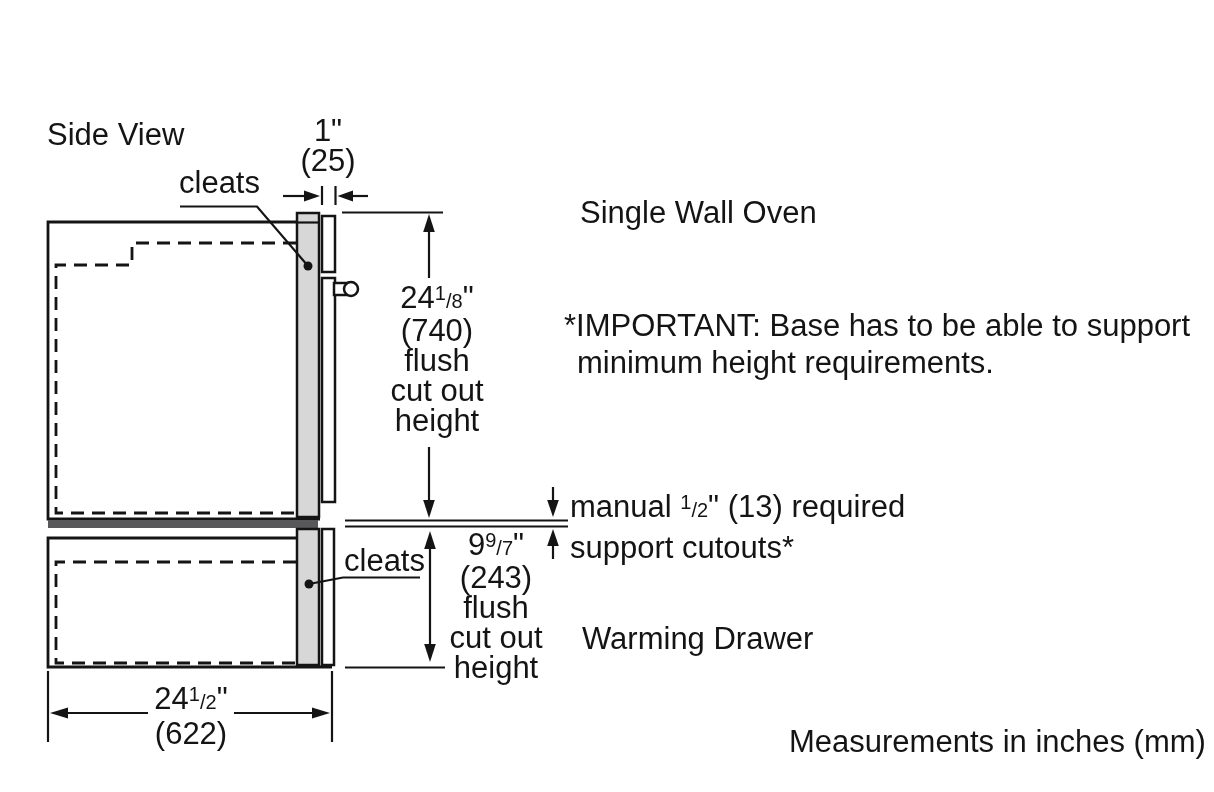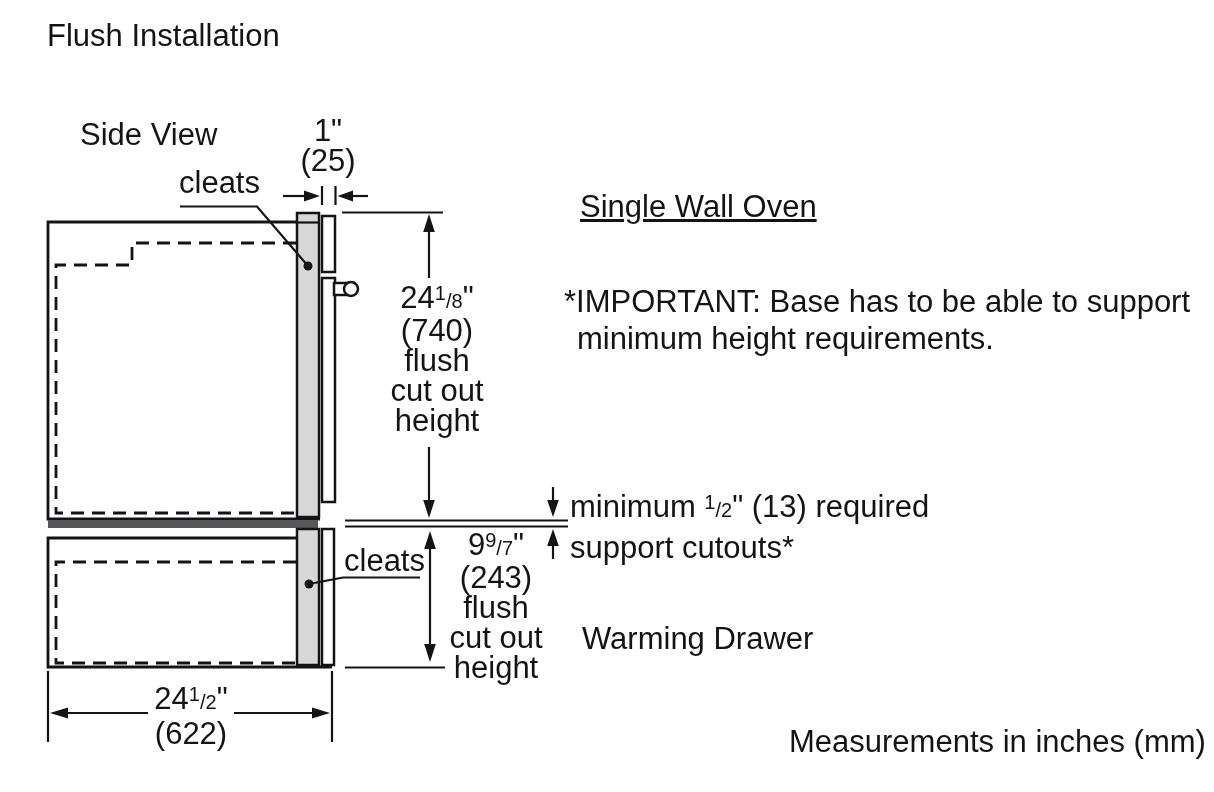--- a/index.html
+++ b/index.html
@@ -91,49 +91,48 @@
     <line class="ln thin" x1="234" y1="713" x2="314" y2="713"></line>
     <polygon class="solid" points="330,713 312,707.4 312,718.6"></polygon>
 
     <path class="ln thin" d="M180,206.5 L257,206.5 L308,266"></path>
     <circle class="solid" cx="308" cy="266" r="4.5"></circle>
     <path class="ln thin" d="M420,577.5 L343,577.5 L309,584"></path>
     <circle class="solid" cx="309" cy="584" r="4.5"></circle>
   </svg>
 
   <div class="t block" style="left:47px;top:21px;">
-    <div>Flush Installation</div>
   </div>
 
-  <div class="t" style="left:47px;top:120px;margin-left:33px;">Side View</div>
+  <div class="t" style="left:47px;top:120px;">Side View</div>
 
   <div class="t" style="left:179px;top:168px;">cleats</div>
 
   <div class="t block center" style="left:288px;top:116px;width:80px;">
     <div>1"</div>
     <div>(25)</div>
   </div>
 
-  <div class="t" style="left:580px;top:192px;text-decoration:underline;">Single Wall Oven</div>
+  <div class="t" style="left:580px;top:198px;">Single Wall Oven</div>
 
-  <div class="t block para" style="left:564px;top:283px;">
+  <div class="t block para" style="left:564px;top:307px;">
     <div>*IMPORTANT: Base has to be able to support</div>
     <div class="indent">minimum height requirements.</div>
   </div>
 
   <div class="t block center" style="left:377px;top:283px;width:120px;">
     <div><span>24</span><sup>1</sup><span class="den">/8</span><span>"</span></div>
     <div>(740)</div>
     <div>flush</div>
     <div>cut out</div>
     <div>height</div>
   </div>
 
   <div class="t block para" style="left:570px;top:488px;">
-    <div><span>minimum </span><sup>1</sup><span class="den">/2</span><span>" (13) required</span></div>
+    <div><span>manual </span><sup>1</sup><span class="den">/2</span><span>" (13) required</span></div>
     <div>support cutouts*</div>
   </div>
 
   <div class="t block center" style="left:440px;top:530px;width:112px;">
     <div><span>9</span><sup>9</sup><span class="den">/7</span><span>"</span></div>
     <div>(243)</div>
     <div>flush</div>
     <div>cut out</div>
     <div>height</div>
   </div>

